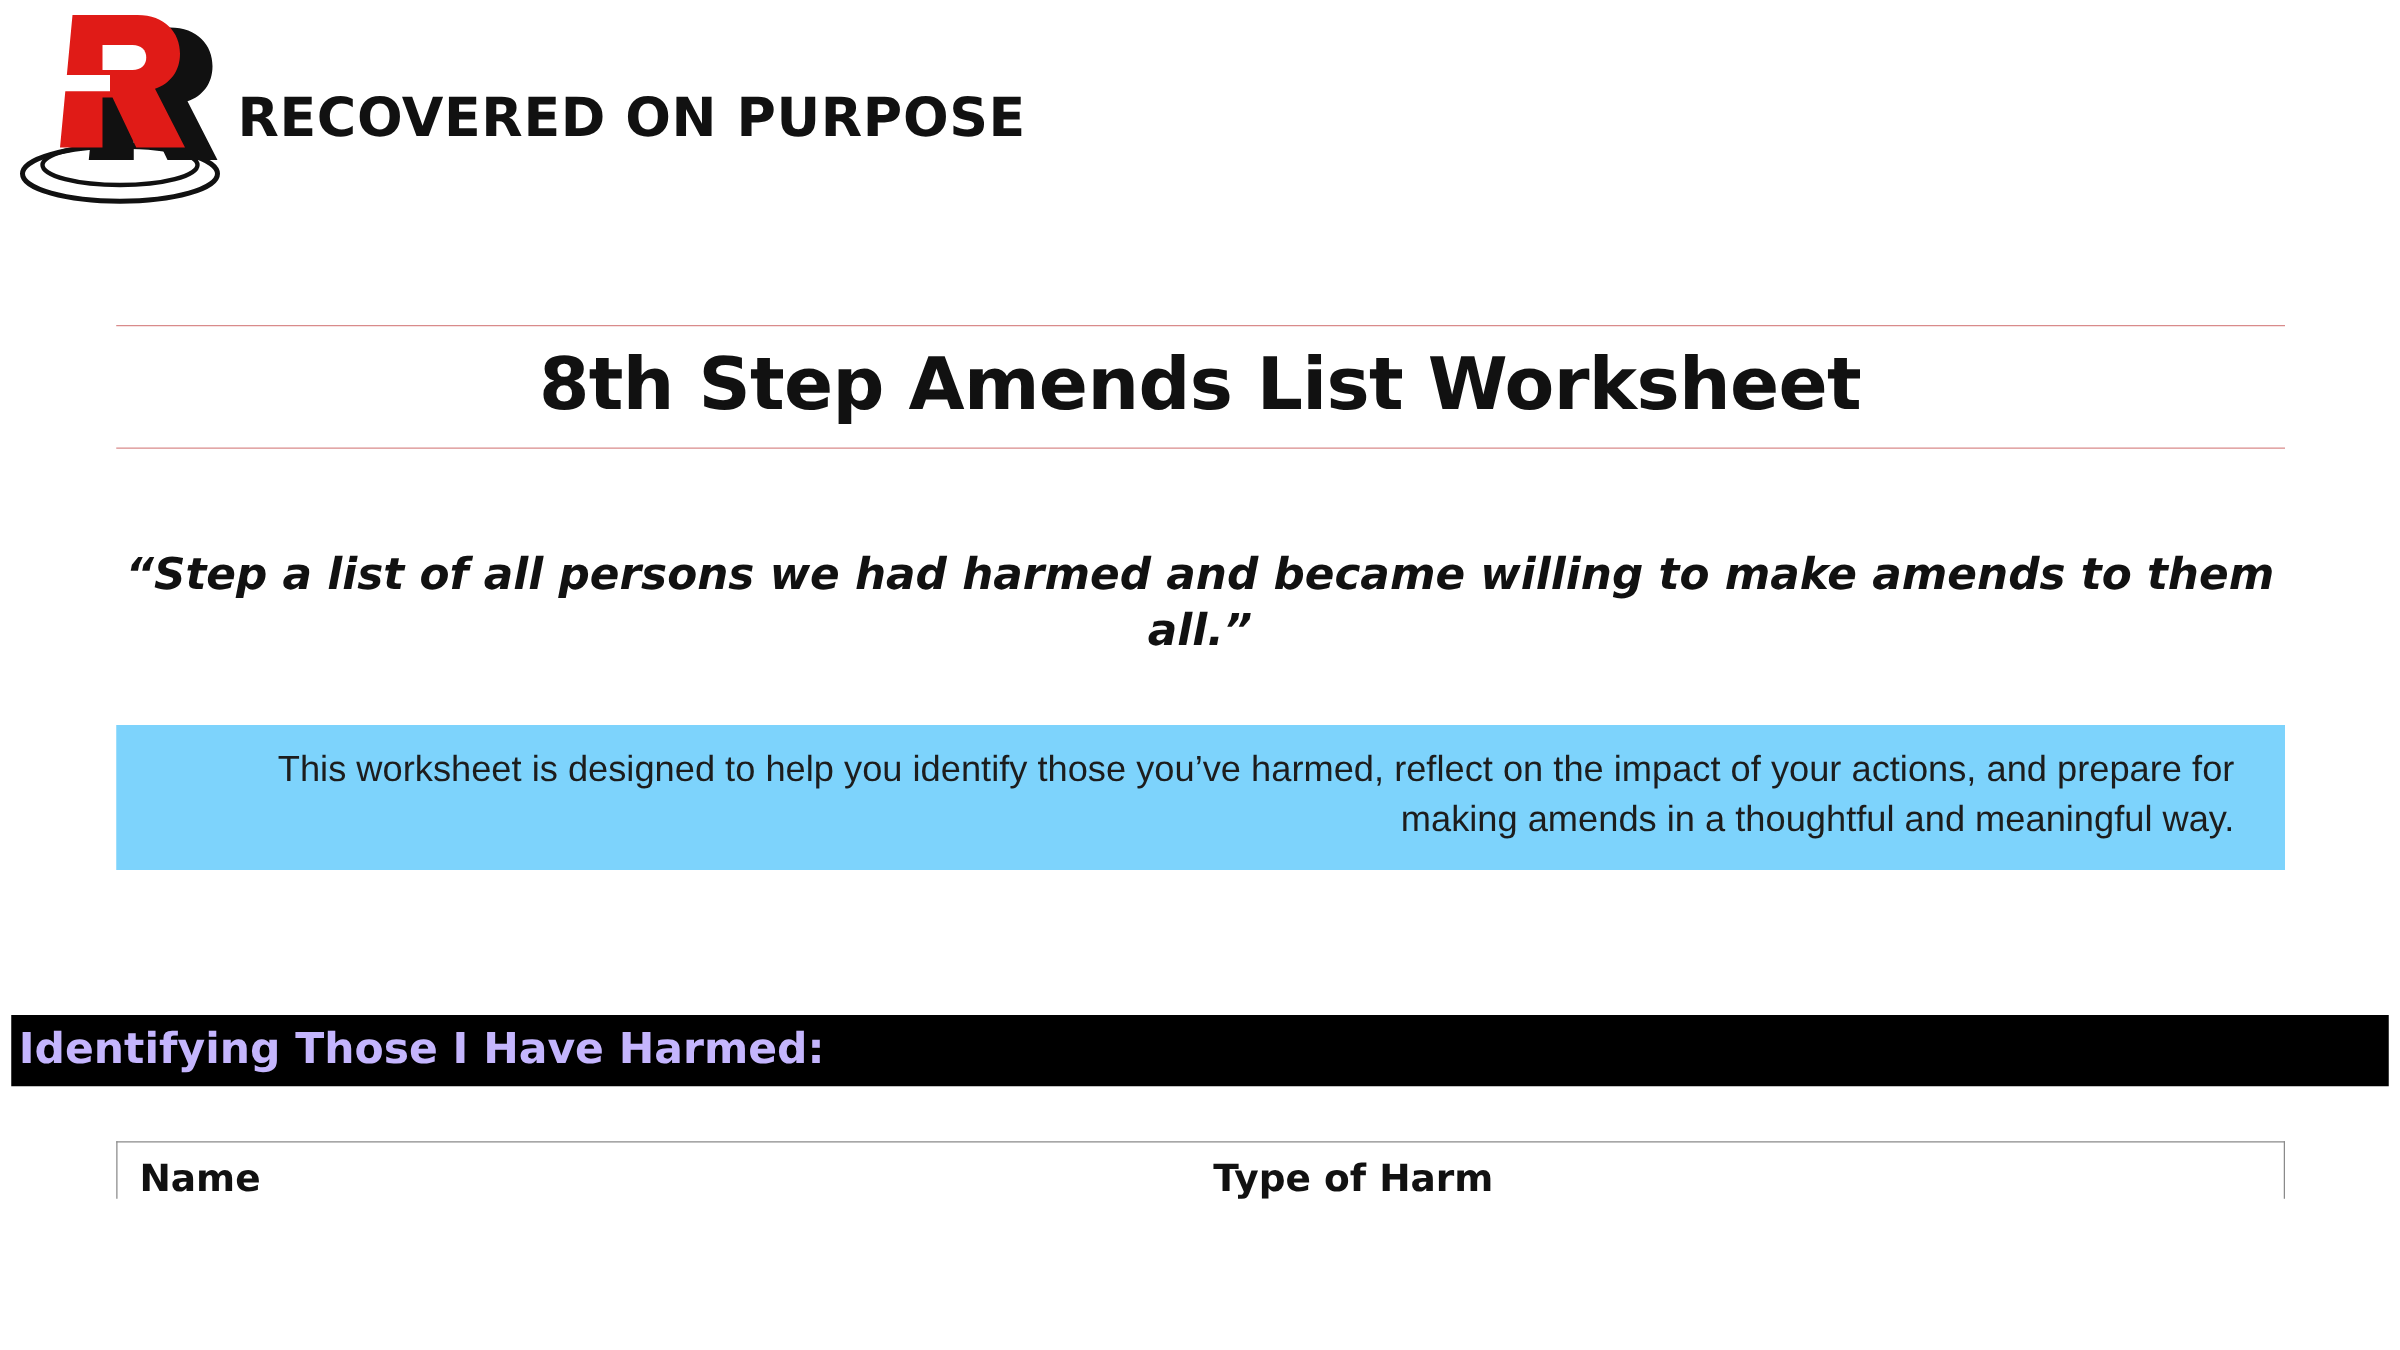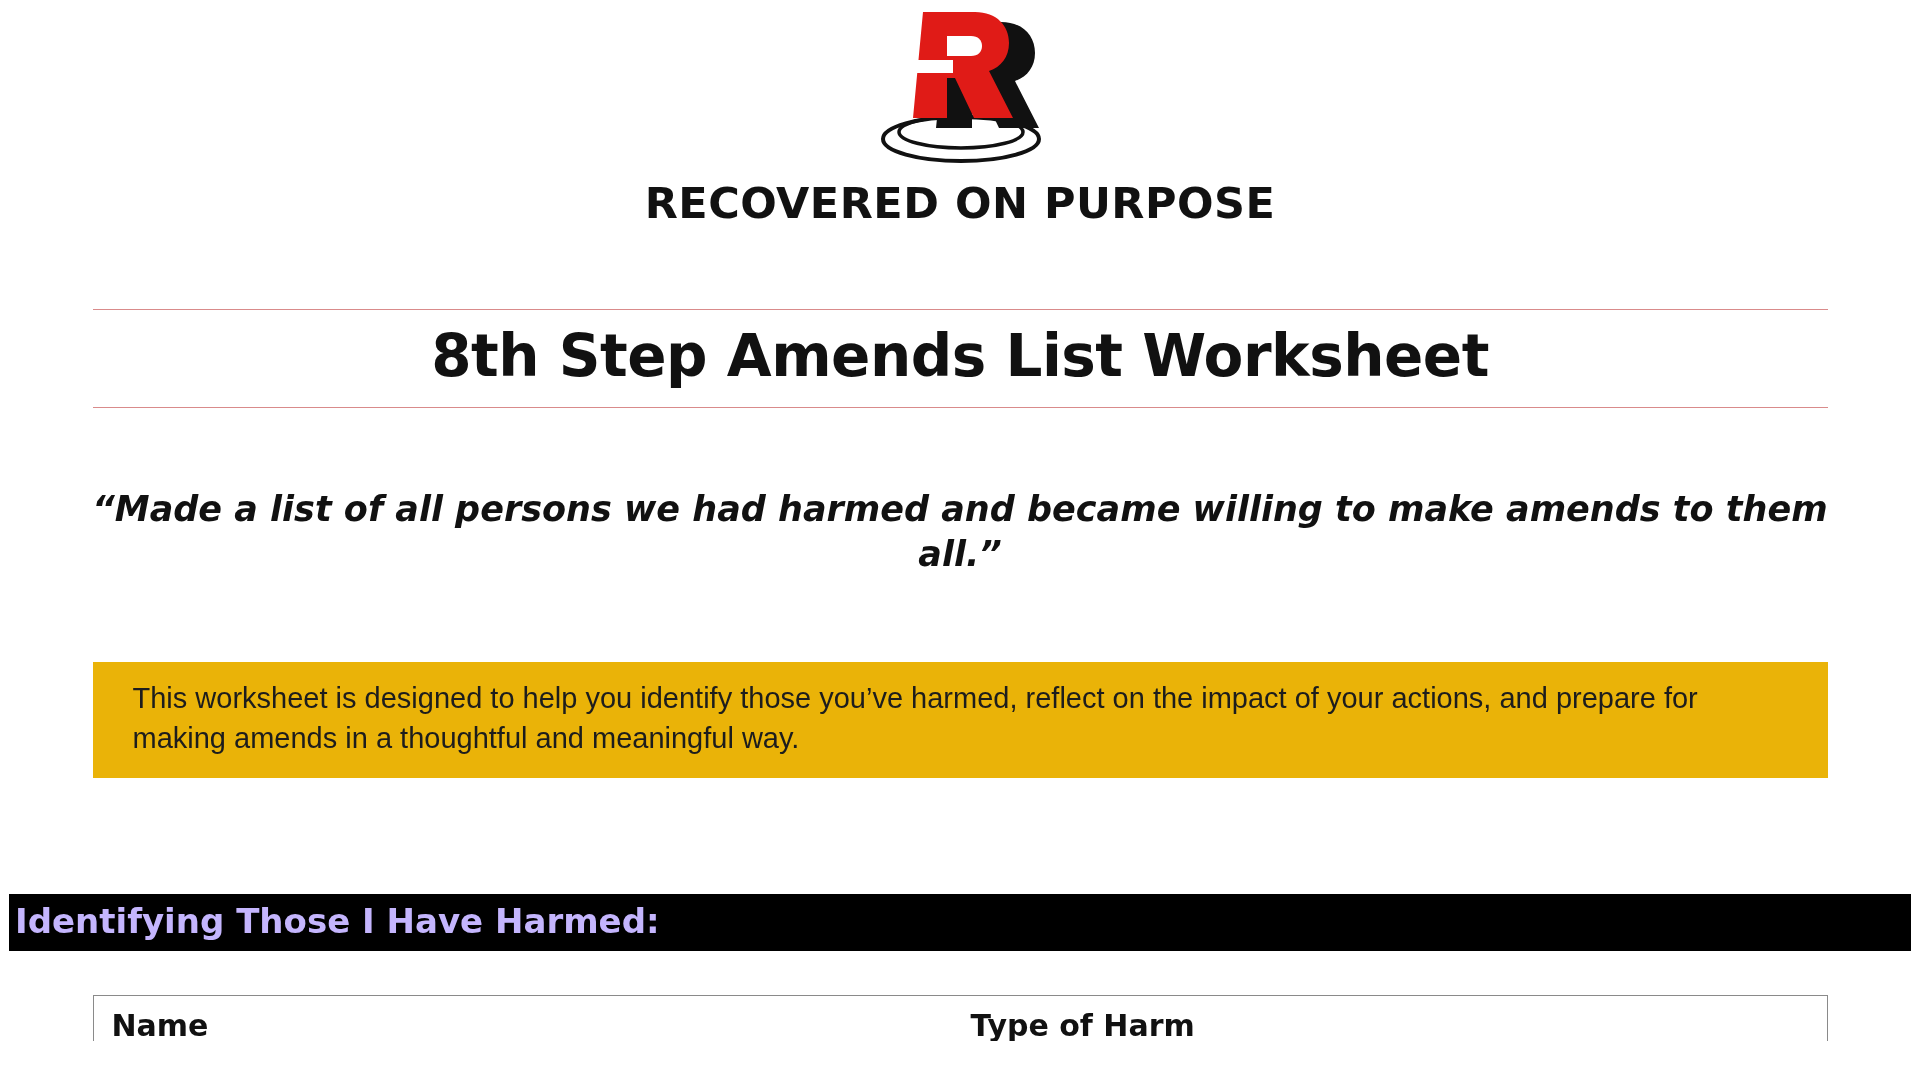--- a/index.html
+++ b/index.html
@@ -20,21 +20,21 @@
     position: relative;
     background: #ffffff;
     box-sizing: border-box;
   }
 
   
   .logo-block {
     width: 100%;
     padding-top: 8px;
     display: flex;
-    flex-direction: column;
+    flex-direction: row;
     align-items: center;
   }
   .logo-mark {
     width: 190px;
     height: 168px;
     position: relative;
   }
   .logo-mark svg { display: block; }
   .brand-name {
     margin-top: 6px;
@@ -81,26 +81,26 @@
     font-family: "DejaVu Sans", sans-serif;
     font-style: italic;
     font-weight: 700;
     font-size: 35px;
     color: #111111;
     line-height: 1.3;
   }
 
   
   .intro-box {
-    margin: 84px auto 0 auto;
+    margin: 51px auto 0 auto;
     width: 1735px;
-    background: #eab308;
+    background: #7dd3fc;
     padding: 16px 40px 20px 40px;
     box-sizing: border-box;
-    text-align: left;
+    text-align: right;
     font-size: 29px;
     line-height: 1.38;
     color: #1d1d1d;
   }
 
   
   .section-bar {
     margin: 116px auto 0 auto;
     width: 1902px;
     background: #000000;
@@ -162,21 +162,21 @@
       </svg>
     </div>
 
     <div class="brand-name">RECOVERED ON PURPOSE</div>
   </div>
 
   <div class="title-block">
     <div class="doc-title">8th Step Amends List Worksheet</div>
   </div>
 
-  <div class="quote">“Made a list of all persons we had harmed and became willing to make amends to them all.”</div>
+  <div class="quote">“Step a list of all persons we had harmed and became willing to make amends to them all.”</div>
 
   <div class="intro-box">This worksheet is designed to help you identify those you’ve harmed, reflect on the impact of your actions, and prepare for making amends in a thoughtful and meaningful way.</div>
 
   <div class="section-bar">
     <span>Identifying Those I Have Harmed</span><span class="colon">:</span>
   </div>
 
   <div class="table-wrap">
     <div class="table-head-row">
       <div class="th col-name">Name</div>

